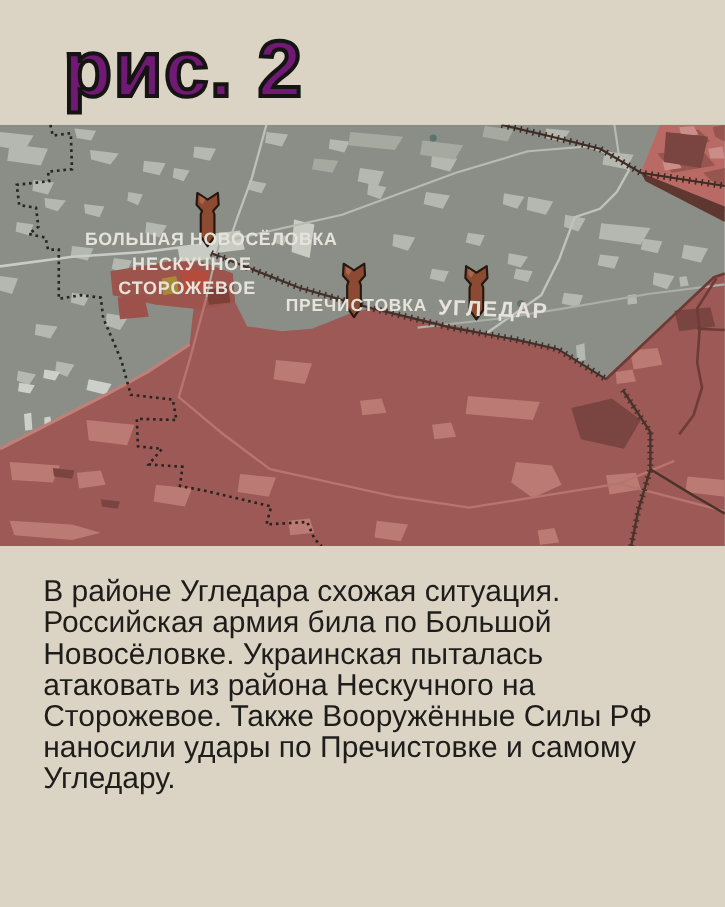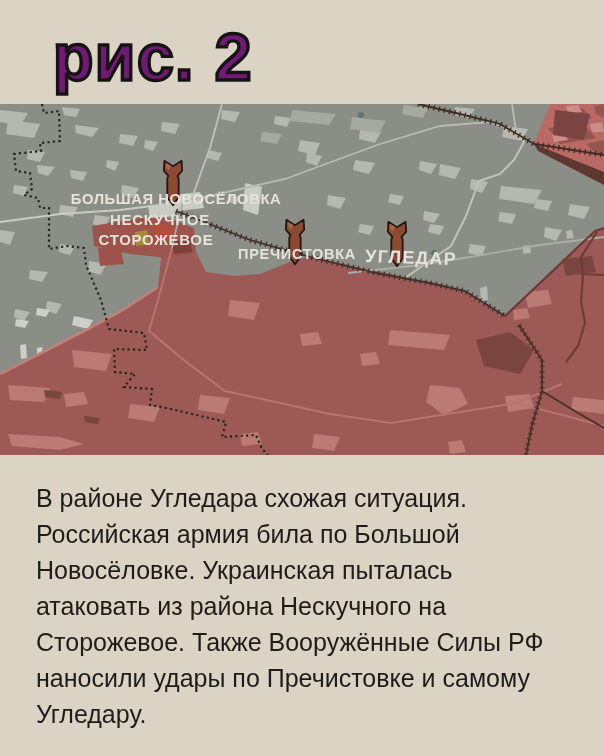--- a/index.html
+++ b/index.html
@@ -1,19 +1,19 @@
 <!DOCTYPE html>
 <html><head>
 <meta charset="utf-8">
 <style>
 html,body{margin:0;padding:0;}
 body{width:604px;height:756px;background:#dbd4c4;font-family:"Liberation Sans",sans-serif;position:relative;overflow:hidden;}
 #hdr{position:absolute;left:33px;top:19px;font-size:66px;font-weight:bold;color:#701a75;letter-spacing:1.5px;margin-left:20px;-webkit-text-stroke:3.4px #151412;}
 #map{position:absolute;left:0;top:104px;width:604px;height:351px;}
-#para{position:absolute;left:36px;top:480px;width:560px;font-size:25px;line-height:36px;color:#1e1d1b;}
+#para{position:absolute;left:36px;top:480px;width:560px;font-size:25px;line-height:26px;color:#1e1d1b;}
 .lbl{font-weight:bold;fill:#e6e3da;font-family:"Liberation Sans",sans-serif;}
 </style>
 </head>
 <body>
 
 <div id="hdr">рис. 2</div>
 
 <svg id="map" viewBox="0 0 604 351" width="604" height="351">
 
 <rect x="0" y="0" width="604" height="351" fill="#8b8e86"></rect>

